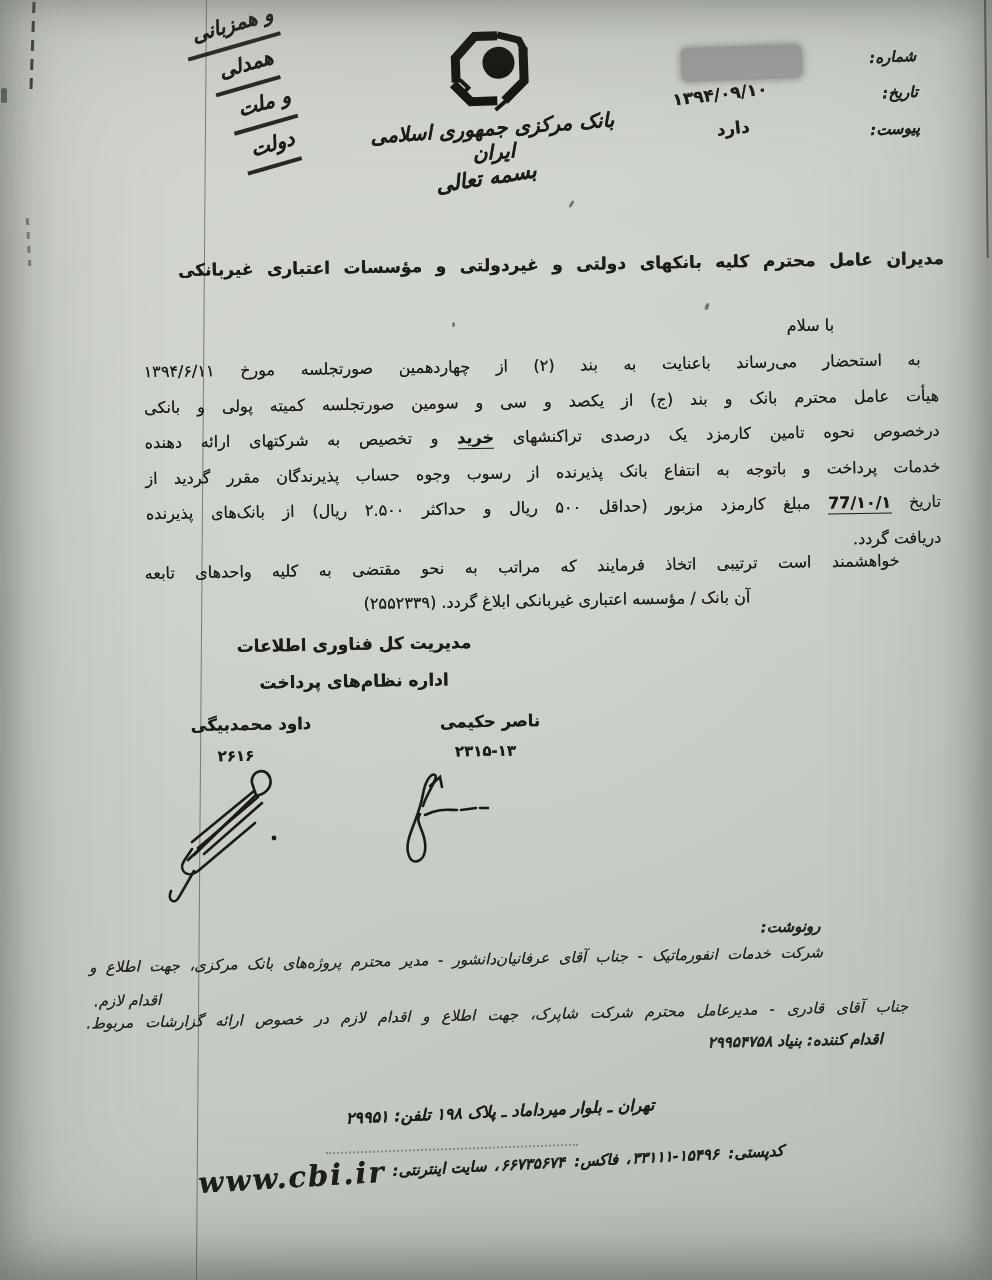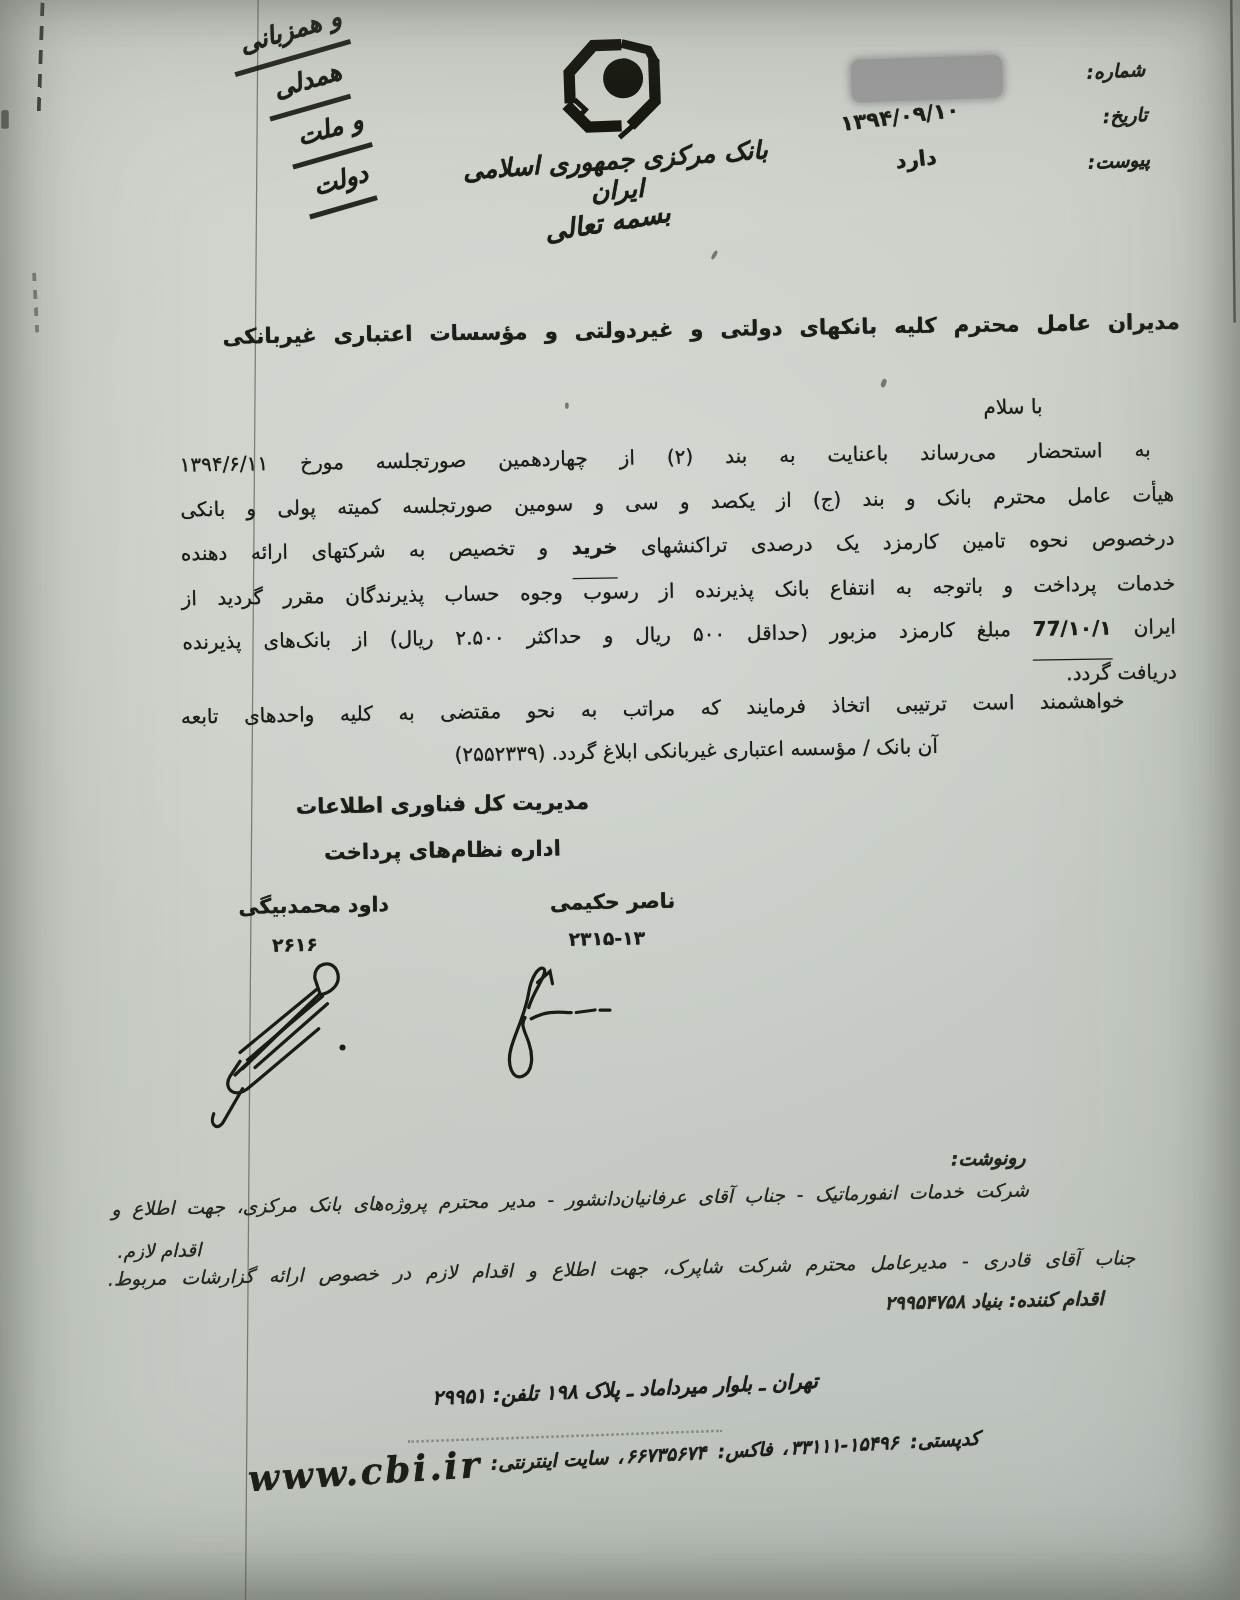--- a/index.html
+++ b/index.html
@@ -55,21 +55,21 @@
   .slogan-0{margin-right:2px;} .slogan-1{margin-right:14px;} .slogan-2{margin-right:8px;} .slogan-3{margin-right:16px;}
 
   
   .addressee{left:178px;top:254px;width:766px;font-size:17px;transform:rotate(-.9deg);
     text-align:justify;text-align-last:justify;}
   .salutation{left:772px;top:316px;width:62px;font-size:16px;text-align:right;transform:rotate(-1deg);}
   .body1{left:145px;top:348px;width:795px;font-size:16px;line-height:35.5px;transform:rotate(-.9deg);}
   .body1-line{text-align:justify;text-align-last:justify;height:35.5px;}
   .body1-0{text-indent:18px;}
   .body1-5{text-align:right;text-align-last:right;}
-  .u{border-bottom:1.6px solid currentColor;padding-bottom:15px;font-weight:bold;}
+  .u{border-bottom:1.6px solid currentColor;padding-bottom:1px;font-weight:bold;}
   .body2{left:145px;top:550px;width:795px;font-size:16px;line-height:34px;transform:rotate(-1deg);}
   .body2-0{text-indent:40px;text-align:justify;text-align-last:justify;}
   .body2-1{text-align:right;margin-left:0;margin-right:190px;}
 
   
   .dept1{left:226px;top:634px;width:256px;text-align:center;font-size:17px;transform:rotate(-1deg);}
   .dept2{left:238px;top:671px;width:232px;text-align:center;font-size:17px;transform:rotate(-1deg);}
   .sig-name-r{left:420px;top:712px;width:140px;text-align:center;font-size:16.5px;transform:rotate(-1deg);}
   .sig-code-r{left:428px;top:742px;width:115px;text-align:center;font-size:15px;transform:rotate(-1deg);}
   .sig-name-l{left:178px;top:715px;width:146px;text-align:center;font-size:16.5px;transform:rotate(-1deg);}
@@ -143,21 +143,21 @@
       <div class="slogan-line slogan-3">دولت</div>
     </div>
 
   <div class="abs addressee txt b">مدیران عامل محترم کلیه بانکهای دولتی و غیردولتی و مؤسسات اعتباری غیربانکی</div>
   <div class="abs salutation txt">با سلام</div>
   <div class="abs body1 txt" id="body1">
       <div class="body1-line body1-0"><span>به استحضار می‌رساند باعنایت به بند (۲) از چهاردهمین صورتجلسه مورخ ۱۳۹۴/۶/۱۱</span></div>
       <div class="body1-line body1-1"><span>هیأت عامل محترم بانک و بند (ج) از یکصد و سی و سومین صورتجلسه کمیته پولی و بانکی</span></div>
       <div class="body1-line body1-2"><span>درخصوص نحوه تامین کارمزد یک درصدی تراکنشهای </span><span class="u">خرید</span><span> و تخصیص به شرکتهای ارائه دهنده</span></div>
       <div class="body1-line body1-3"><span>خدمات پرداخت و باتوجه به انتفاع بانک پذیرنده از رسوب وجوه حساب پذیرندگان مقرر گردید از</span></div>
-      <div class="body1-line body1-4"><span>ایران </span><span class="u">77/۱۰/۱</span><span> مبلغ کارمزد مزبور (حداقل ۵۰۰ ریال و حداکثر ۲.۵۰۰ ریال) از بانک‌های پذیرنده</span></div>
+      <div class="body1-line body1-4"><span>تاریخ </span><span class="u">77/۱۰/۱</span><span> مبلغ کارمزد مزبور (حداقل ۵۰۰ ریال و حداکثر ۲.۵۰۰ ریال) از بانک‌های پذیرنده</span></div>
       <div class="body1-line body1-5"><span>دریافت گردد.</span></div>
     </div>
   <div class="abs body2 txt" id="body2">
       <div class="body2-line body2-0">خواهشمند است ترتیبی اتخاذ فرمایند که مراتب به نحو مقتضی به کلیه واحدهای تابعه</div>
       <div class="body2-line body2-1">آن بانک / مؤسسه اعتباری غیربانکی ابلاغ گردد. (۲۵۵۲۳۳۹)</div>
     </div>
 
   <div class="abs dept1 txt b">مدیریت کل فناوری اطلاعات</div>
   <div class="abs dept2 txt b">اداره نظام‌های پرداخت</div>
   <div class="abs sig-name-r txt b">ناصر حکیمی</div>

